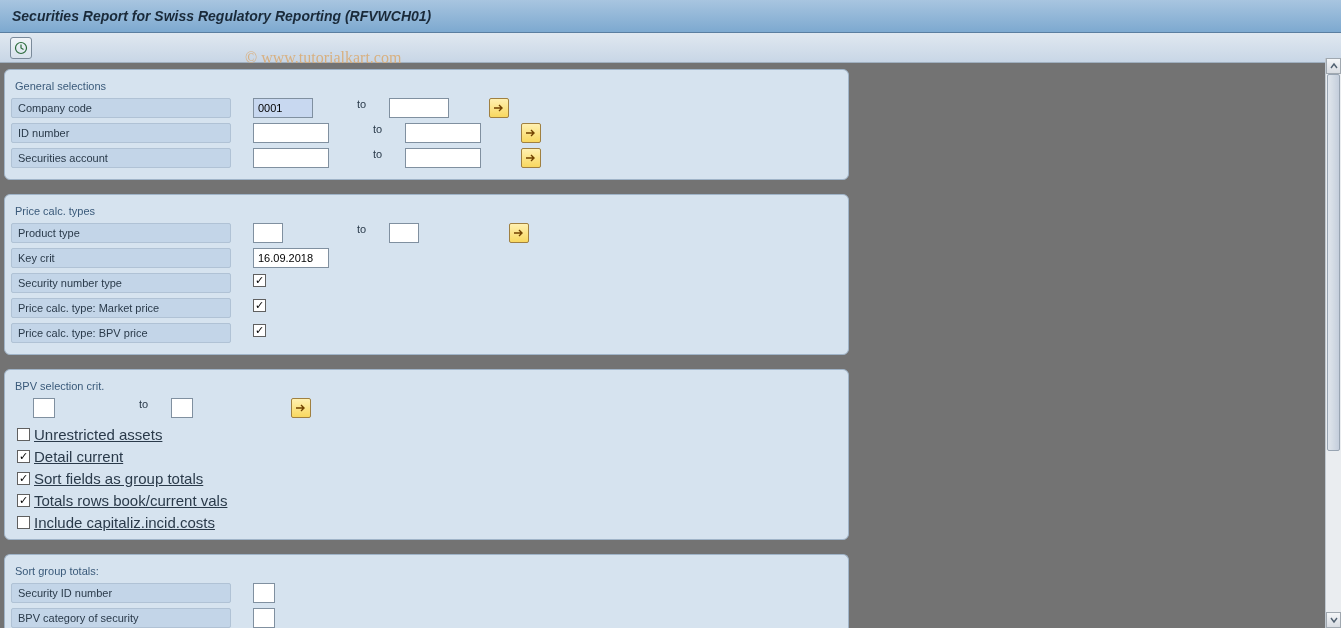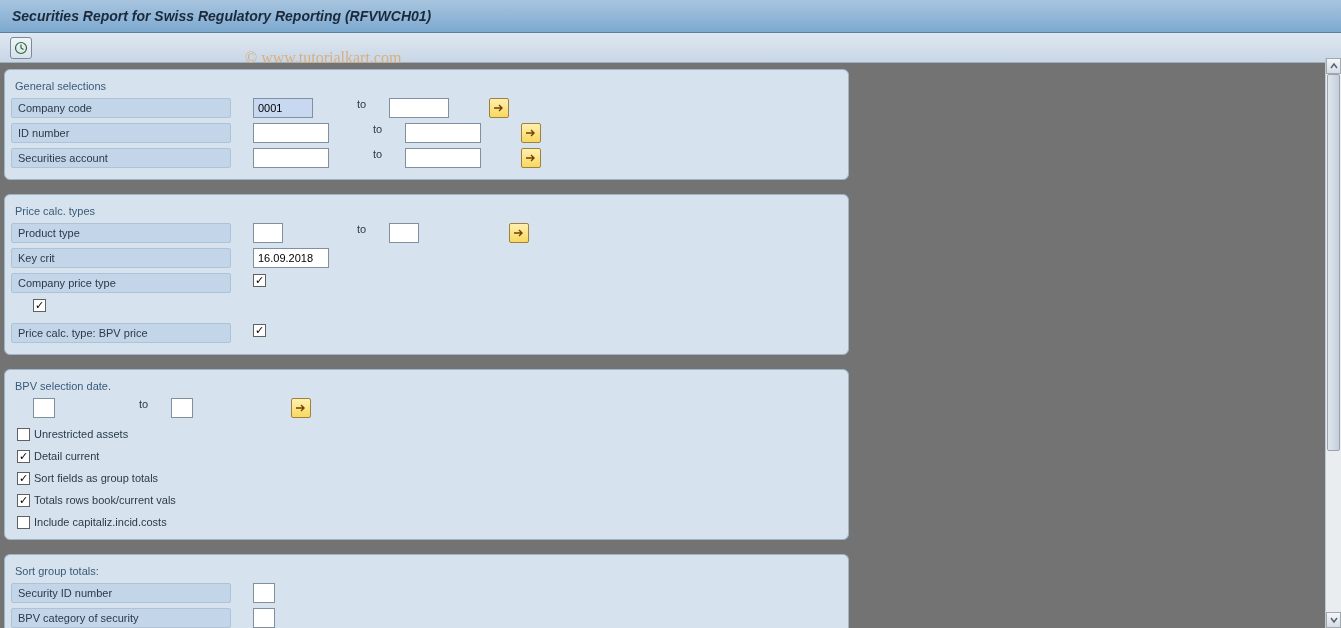--- a/index.html
+++ b/index.html
@@ -142,22 +142,23 @@
       justify-content: center;
       cursor: pointer;
     }
     .cb.checked::after {
       content: "✓";
       font-size: 11px;
       line-height: 1;
       color: #000;
     }
     .cb-label {
-      font-size: 11px;
+      font-size: 15px;
       color: #2a3a4a;
+      text-decoration: underline;
     }
     .scrollbar-right {
       position: absolute;
       right: 0;
       top: 58px;
       bottom: 0;
       width: 16px;
       background: #eaedf0;
       border-left: 1px solid #c0c8d0;
     }
@@ -243,34 +244,35 @@
           </svg>
       </div>
     </div>
 
     <div class="row">
       <div class="label">Key crit</div>
       <input class="fld w80 col-from" value="16.09.2018" style="">
     </div>
 
     <div class="row">
-      <div class="label">Company price type</div>
+      <div class="label">Security number type</div>
       <div class="col-from"><span class="cb checked"></span></div>
     </div>
     <div class="row">
+      <div class="label">Price calc. type: Market price</div>
       <div class="col-from"><span class="cb checked"></span></div>
     </div>
     <div class="row">
       <div class="label">Price calc. type: BPV price</div>
       <div class="col-from"><span class="cb checked"></span></div>
     </div>
   </div>
 
   <div class="group">
-    <div class="group-title-inset">BPV selection date.</div>
+    <div class="group-title-inset">BPV selection crit.</div>
 
     <div class="row">
       <input class="fld w20 col-from" style="">
       <span class="to-lbl" style="margin-left:84px">to</span>
       <input class="fld w20 col-to" style="">
       <div class="mult-btn" style="margin-left:98px">
         <svg width="12" height="10">
             <path d="M1 5 H8 M6 2 L9 5 L6 8" fill="none" stroke="#704000" stroke-width="1.4"></path>
           </svg>
       </div>

